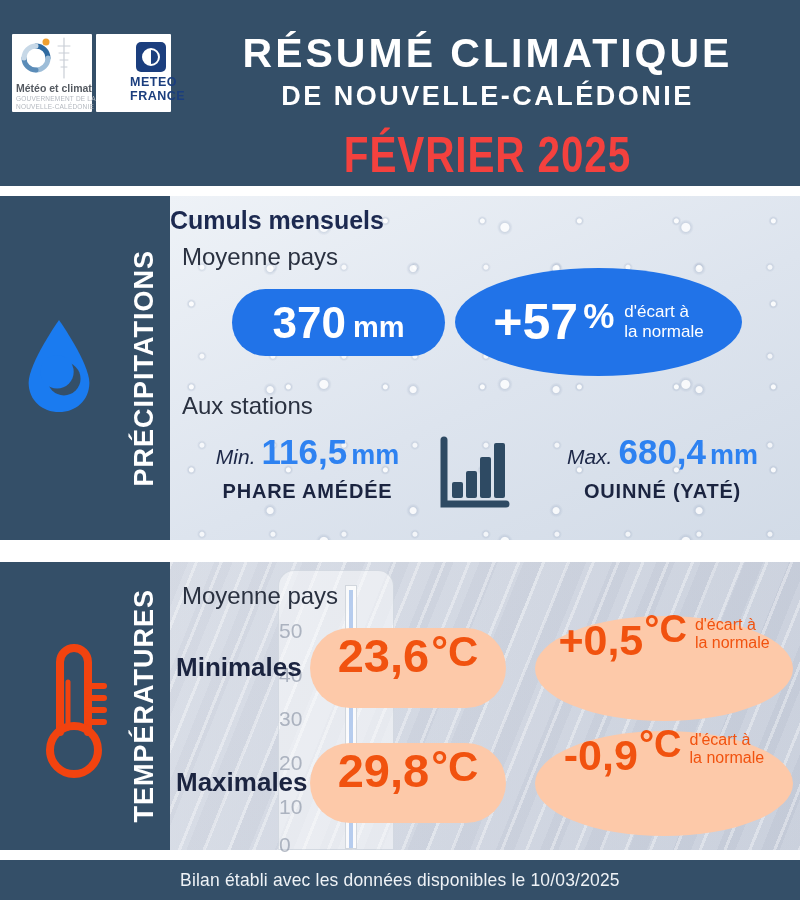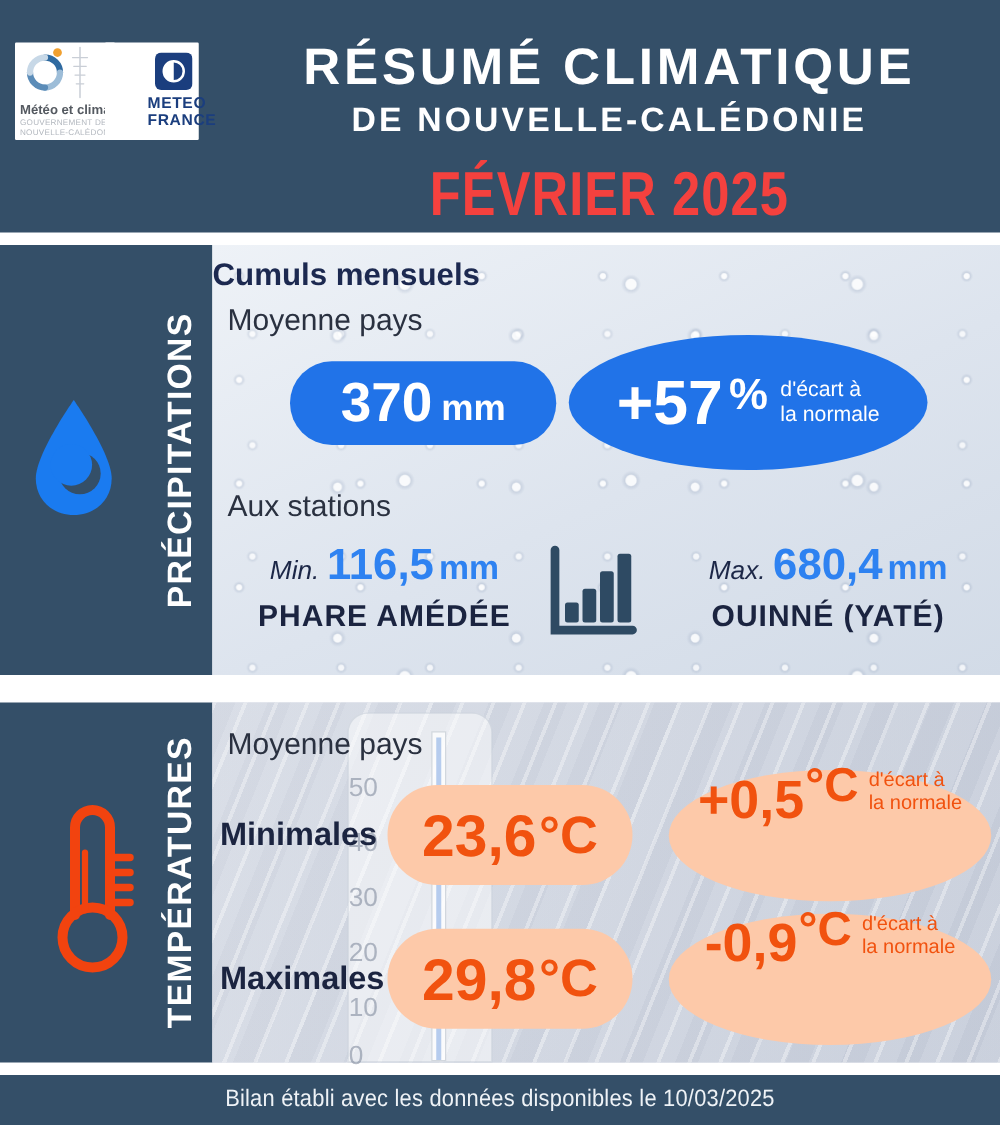--- a/index.html
+++ b/index.html
@@ -4,21 +4,21 @@
 <style>
   * { margin:0; padding:0; box-sizing:border-box; }
   html,body { background:#ffffff; }
   body { font-family:"Liberation Sans", sans-serif; }
   #page { position:relative; width:800px; height:900px; background:#ffffff; overflow:hidden; }
 
   
   .header { position:absolute; left:0; top:0; width:800px; height:186px; background:#344f68; }
   .logo-box { position:absolute; background:#ffffff; border-radius:1px; }
   .logo-gouv { left:12px; top:34px; width:80px; height:78px; }
-  .logo-mf   { left:84px; top:34px; width:75px; height:78px; text-align:center;padding-left:34px; }
+  .logo-mf   { left:96px; top:34px; width:75px; height:78px; text-align:center;padding-left:34px; }
   .logo-gouv .lg-title { position:absolute; left:4px; top:48px; font-size:10.5px; font-weight:700; color:#555a61; white-space:nowrap; }
   .logo-gouv .lg-sub { position:absolute; left:4px; font-size:6.5px; color:#b3b8bf; letter-spacing:0.2px; white-space:nowrap; }
   .lg-sub1 { top:61px; } .lg-sub2 { top:69px; }
   .logo-mf .mf-icon { margin:8px auto 4px auto; display:block; }
   .mf-text { font-size:12.5px; font-weight:700; color:#1b3e7e; line-height:1.1; letter-spacing:0.5px; }
   .title-block { position:absolute; left:180px; top:0; width:615px; text-align:center; color:#ffffff; }
   .page-title { margin-top:30px; font-size:41px; font-weight:700; letter-spacing:3px; }
   .page-subtitle { margin-top:4px; font-size:27px; font-weight:700; letter-spacing:2.5px; }
   .period-title { margin-top:16px; font-size:46px; font-weight:700; color:#f4413e; letter-spacing:1px; transform:scaleX(0.88) scaleY(1.08); transform-origin:center; }
 
@@ -52,41 +52,41 @@
   .anom-ellipse .unit { font-size:35px; font-weight:700; margin-left:5px; margin-top:-12px; }
   .anom-note { margin-left:10px; font-size:17px; line-height:1.15; text-align:left; }
   .stations-label { position:absolute; left:12px; top:196px; font-size:24px; color:#2a3140; }
   .station-block { position:absolute; top:236px; text-align:center; }
   .station-min { left:10px; width:255px; }
   .station-max { left:365px; width:255px; }
   .station-line1 { white-space:nowrap; }
   .minmax-label { font-size:21px; font-style:italic; color:#1c2747; margin-right:6px; }
   .minmax-value { font-size:35px; font-weight:700; color:#2e82f1; }
   .minmax-unit { font-size:27px; font-weight:700; color:#2e82f1; margin-left:4px; }
-  .station-name { margin-top:8px; font-size:24px; font-weight:700; color:#1b2440; letter-spacing:0.8px; }
+  .station-name { margin-top:8px; font-size:20px; font-weight:700; color:#1b2440; letter-spacing:0.8px; }
   .chart-icon-wrap { position:absolute; left:264px; top:238px; }
 
   
   .sec-temp { top:562px; height:288px; }
   .sec-temp .vlabel { font-size:27px; }
   .temp-bg {
     background-color:#d9dee7;
     background-image:
       repeating-linear-gradient(112deg, rgba(255,255,255,0.35) 0 3px, transparent 3px 23px),
       repeating-linear-gradient(112deg, rgba(120,132,158,0.10) 0 17px, rgba(196,203,216,0.20) 17px 41px),
       linear-gradient(112deg, #dfe3eb 0%, #ccd2de 100%);
   }
   .thermo-photo { position:absolute; left:108px; top:8px; width:116px; height:280px; background:rgba(255,255,255,0.50); border:1px solid rgba(170,180,195,0.35); border-radius:16px 16px 0 0; }
   .thermo-photo .scale-num { position:absolute; left:0; font-size:21px; color:rgba(130,140,158,0.60); }
   .thermo-tube { position:absolute; left:66px; top:14px; bottom:0; width:12px; background:rgba(255,255,255,0.75); border:1px solid rgba(160,170,185,0.45); }
   .thermo-liquid { position:absolute; left:3px; top:4px; bottom:0; width:4px; background:rgba(125,165,225,0.55); }
   .temp-avg-label { position:absolute; left:12px; top:20px; font-size:24px; color:#2a3140; }
   .temp-row-label { position:absolute; left:6px; font-size:26px; font-weight:700; color:#1b2440; }
   .row1-label { top:90px; } .row2-label { top:205px; }
-  .temp-pill { position:absolute; left:140px; width:196px; height:80px; border-radius:40px; background:#fdc9a9; display:flex; align-items:center; justify-content:center; }
+  .temp-pill { position:absolute; left:140px; width:196px; height:80px; border-radius:40px; background:#fdc9a9; display:flex; align-items:flex-start; justify-content:center; }
   .row1-pill { top:66px; } .row2-pill { top:181px; }
   .temp-pill .big { font-size:47px; font-weight:700; color:#f1520f; }
   .temp-pill .unit { font-size:42px; font-weight:700; color:#f1520f; margin-left:2px; }
   .temp-ellipse { position:absolute; left:365px; width:258px; height:105px; border-radius:50%; background:#fdc9a9; display:flex; justify-content:center; }
   .row1-ellipse { top:54px; } .row2-ellipse { top:169px; }
   .temp-ellipse .big { font-size:43px; font-weight:700; color:#f1520f; }
   .temp-ellipse .unit { font-size:38px; font-weight:700; color:#f1520f; margin-left:1px; margin-top:-8px; }
   .temp-note { margin-left:8px; font-size:16px; line-height:1.15; text-align:left; color:#f1520f; }
 
   

